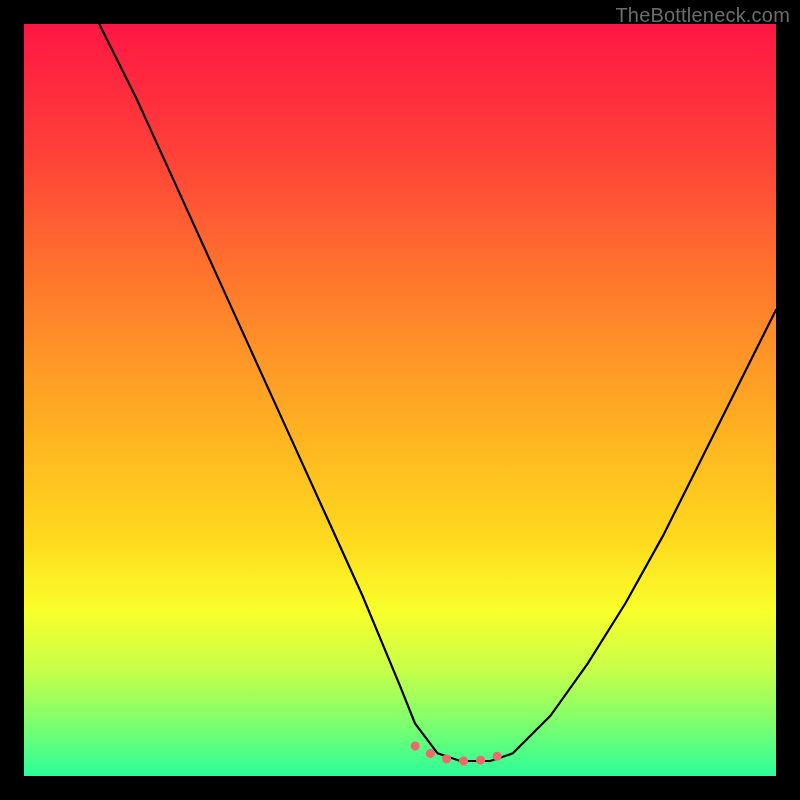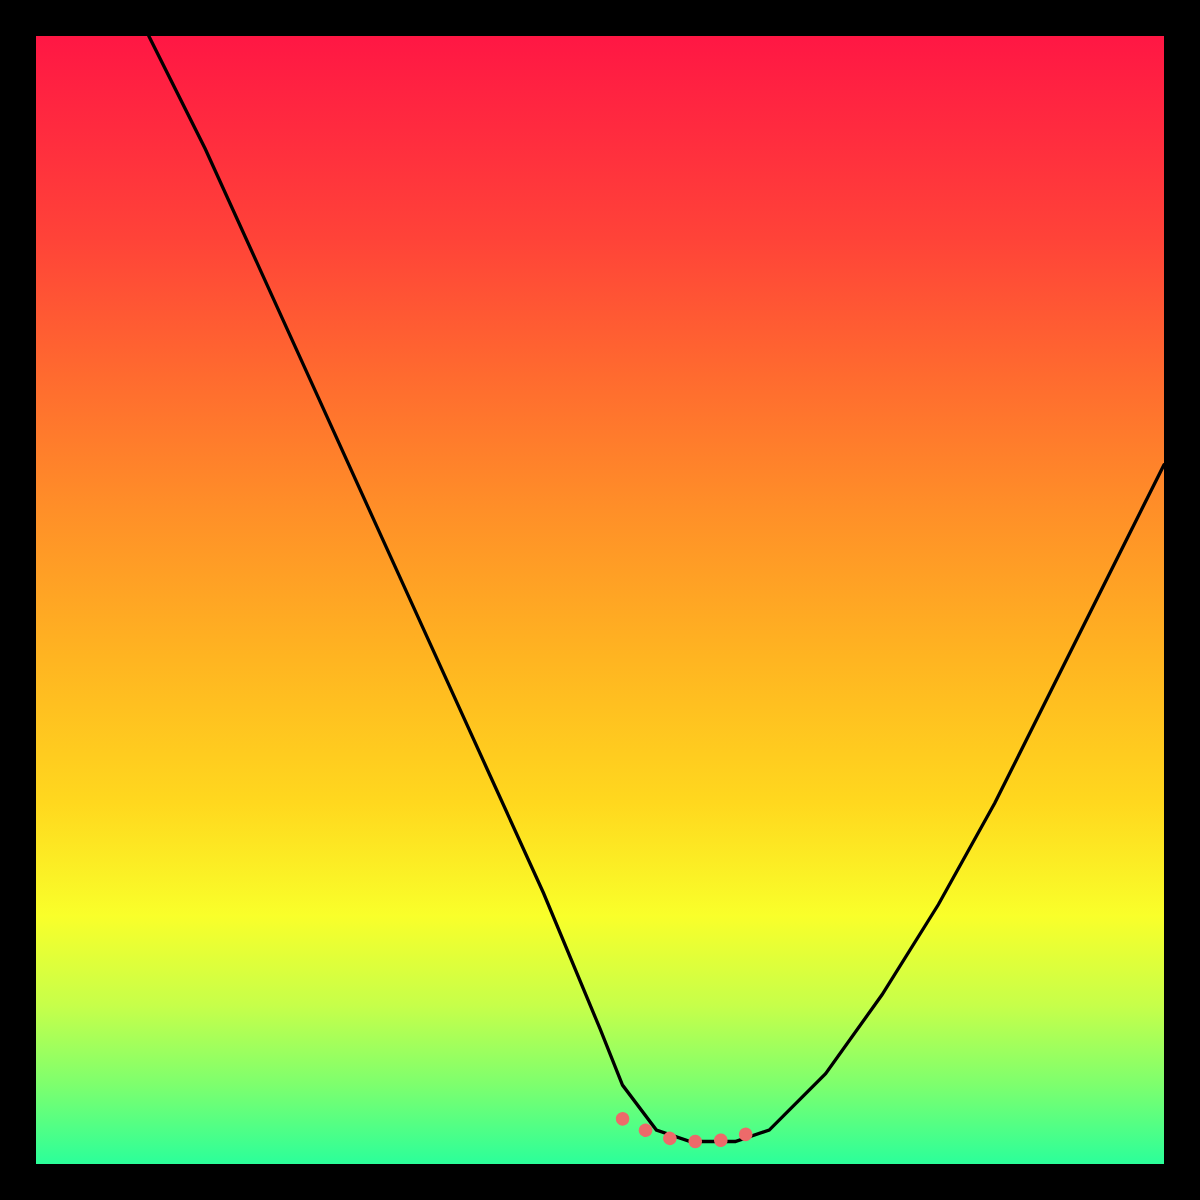--- a/index.html
+++ b/index.html
@@ -81,14 +81,15 @@
 
   <div class="plot-area">
     <div class="gradient-bg"></div>
 
     <svg class="curve-svg" viewBox="0 0 752 752" preserveAspectRatio="none">
       <path id="main-curve" class="curve-path" d="M75.2 0.0 L112.8 75.2 L150.4 157.9 L188.0 240.6 L225.6 323.4 L263.2 406.1 L300.8 488.8 L338.4 571.5 L376.0 661.8 L391.0 699.4 L413.6 729.4 L436.2 737.0 L451.2 737.0 L466.2 737.0 L488.8 729.4 L526.4 691.8 L564.0 639.2 L601.6 579.0 L639.2 511.4 L676.8 436.2 L714.4 361.0 L752.0 285.8"></path>
       <path id="dot-curve" class="dots-path" d="M391.0 721.9 L406.1 729.4 L421.1 734.7 L436.2 737.0 L451.2 737.0 L466.2 734.7 L481.3 729.4"></path>
     </svg>
   </div>
 
+  <div class="watermark">TheBottleneck.com</div>
 
 </div>
 
 </body></html>

